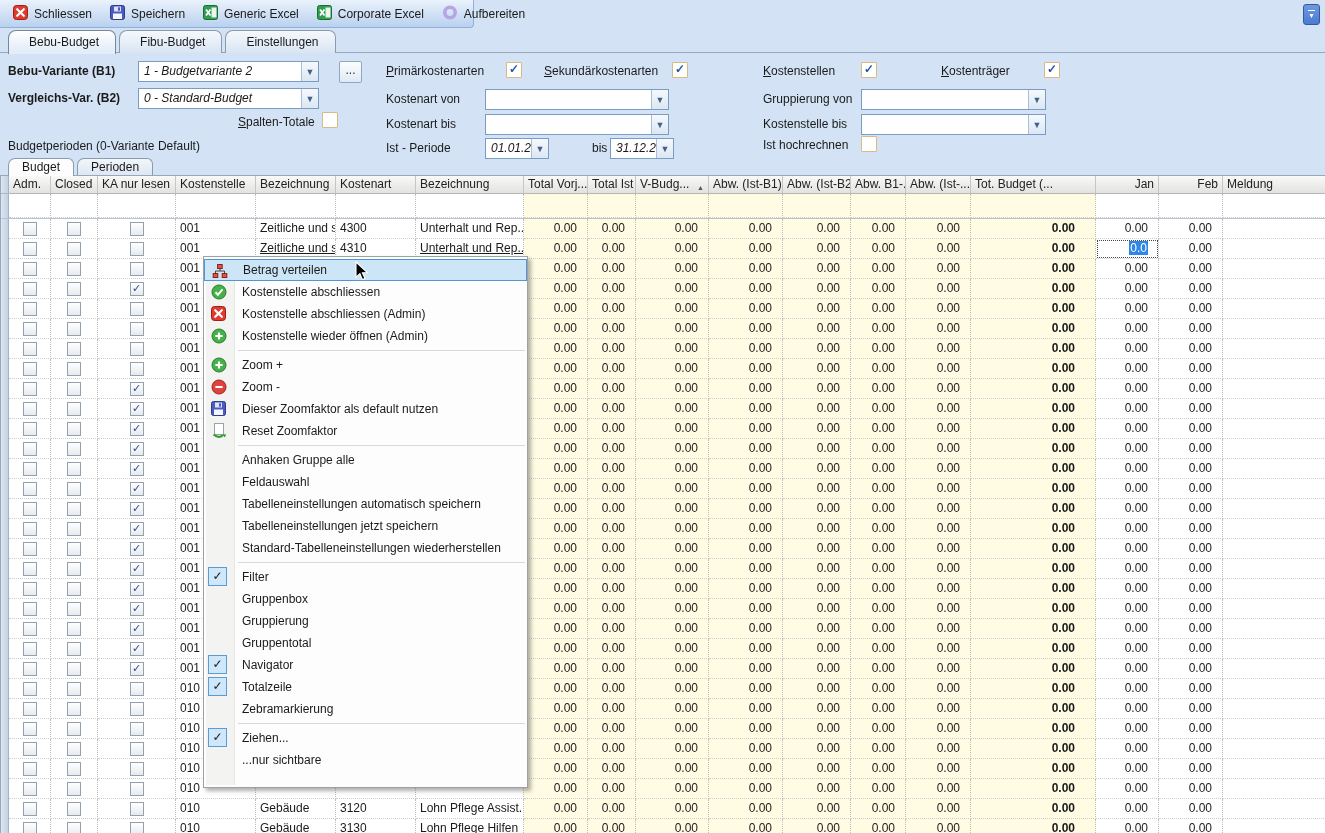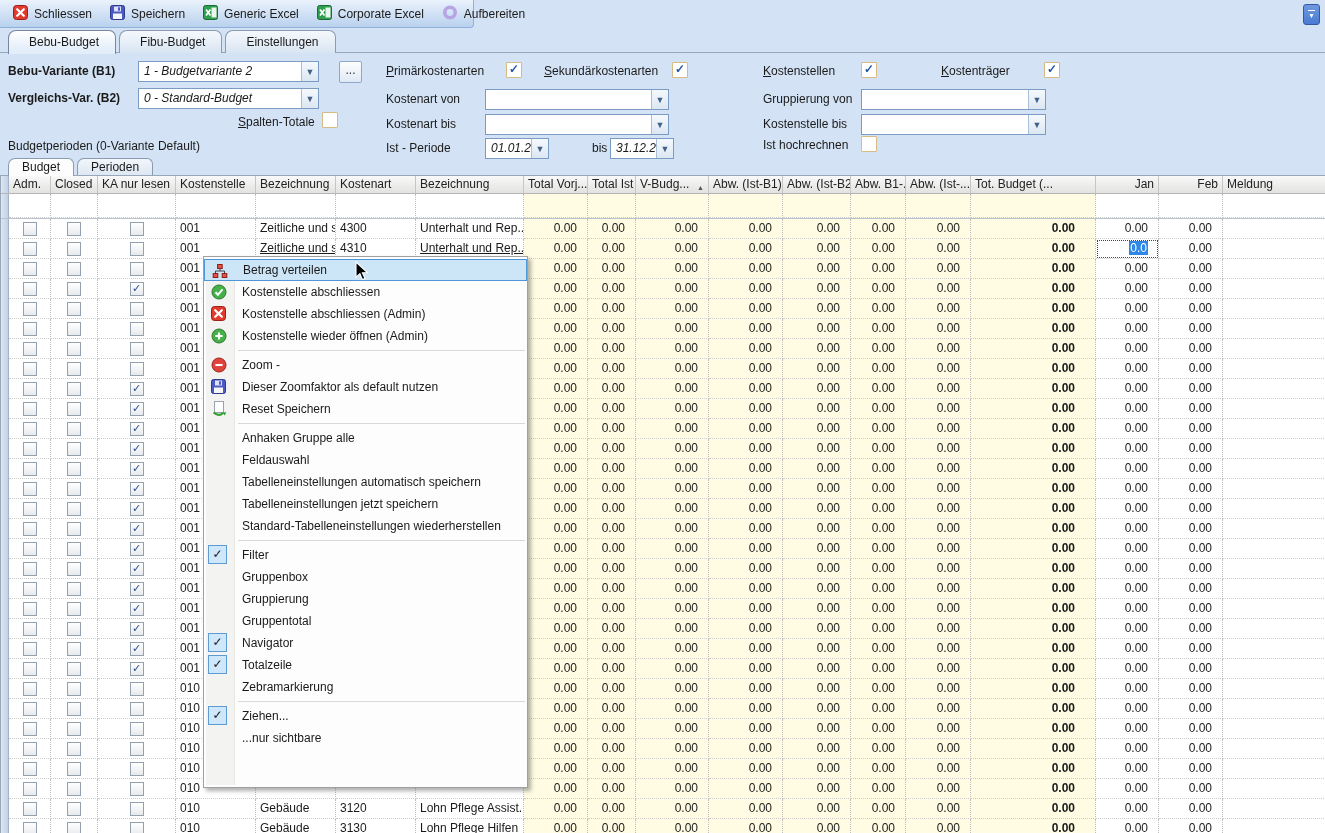--- a/index.html
+++ b/index.html
@@ -944,34 +944,38 @@
     <div class="mitem"><span class="mico"><svg width="15" height="15">
           <rect x="0.5" y="0.5" width="14" height="14" rx="3" fill="#e23b2e" stroke="#9c1f16"></rect>
           <path d="M4.2 4.2 L10.8 10.8 M10.8 4.2 L4.2 10.8" stroke="#fff" stroke-width="2.2" stroke-linecap="round"></path>
         </svg></span><span>Kostenstelle abschliessen (Admin)</span></div>
     <div class="mitem"><span class="mico"><svg width="16" height="16">
           <circle cx="8" cy="8" r="7" fill="#46b049" stroke="#2d7a30"></circle>
           <path d="M8 4.4 V11.6 M4.4 8 H11.6" stroke="#fff" stroke-width="2.1"></path>
         </svg></span><span>Kostenstelle wieder öffnen  (Admin)</span></div>
     <div class="msep"></div>
     <div class="mitem"><span class="mico"><svg width="16" height="16">
+          <circle cx="8" cy="8" r="7" fill="#46b049" stroke="#2d7a30"></circle>
+          <path d="M8 4.4 V11.6 M4.4 8 H11.6" stroke="#fff" stroke-width="2.1"></path>
+        </svg></span><span>Zoom +</span></div>
+    <div class="mitem"><span class="mico"><svg width="16" height="16">
           <circle cx="8" cy="8" r="7" fill="#e0433c" stroke="#9e241c"></circle>
           <path d="M4.4 8 H11.6" stroke="#fff" stroke-width="2.1"></path>
         </svg></span><span>Zoom -</span></div>
     <div class="mitem"><span class="mico"><svg width="15" height="15">
           <rect x="0.5" y="0.5" width="14" height="14" rx="2" fill="#4a5bc6" stroke="#2e3a8c"></rect>
           <rect x="4" y="1.5" width="7" height="5" fill="#dfe3f5"></rect>
           <rect x="8" y="2.3" width="2" height="3.4" fill="#4a5bc6"></rect>
           <rect x="3" y="8.5" width="9" height="5.5" fill="#f5f6fb"></rect>
         </svg></span><span>Dieser Zoomfaktor als default nutzen</span></div>
     <div class="mitem"><span class="mico"><svg width="16" height="16">
           <rect x="3.5" y="0.5" width="9" height="11" fill="#fff" stroke="#99a3ac"></rect>
           <path d="M2.5 11.5 q5.5 4.5 9.5 .5" stroke="#2f9e2f" stroke-width="2" fill="none"></path>
           <path d="M13.8 14.6 l1.4-3.4 -3.8 .2 Z" fill="#2f9e2f"></path>
-        </svg></span><span>Reset Speichern</span></div>
+        </svg></span><span>Reset Zoomfaktor</span></div>
     <div class="msep"></div>
     <div class="mitem"><span>Anhaken Gruppe alle</span></div>
     <div class="mitem"><span>Feldauswahl</span></div>
     <div class="mitem"><span>Tabelleneinstellungen automatisch speichern</span></div>
     <div class="mitem"><span>Tabelleneinstellungen jetzt speichern</span></div>
     <div class="mitem"><span>Standard-Tabelleneinstellungen wiederherstellen</span></div>
     <div class="msep"></div>
     <div class="mitem"><span class="mcb">✓</span><span>Filter</span></div>
     <div class="mitem"><span>Gruppenbox</span></div>
     <div class="mitem"><span>Gruppierung</span></div>

